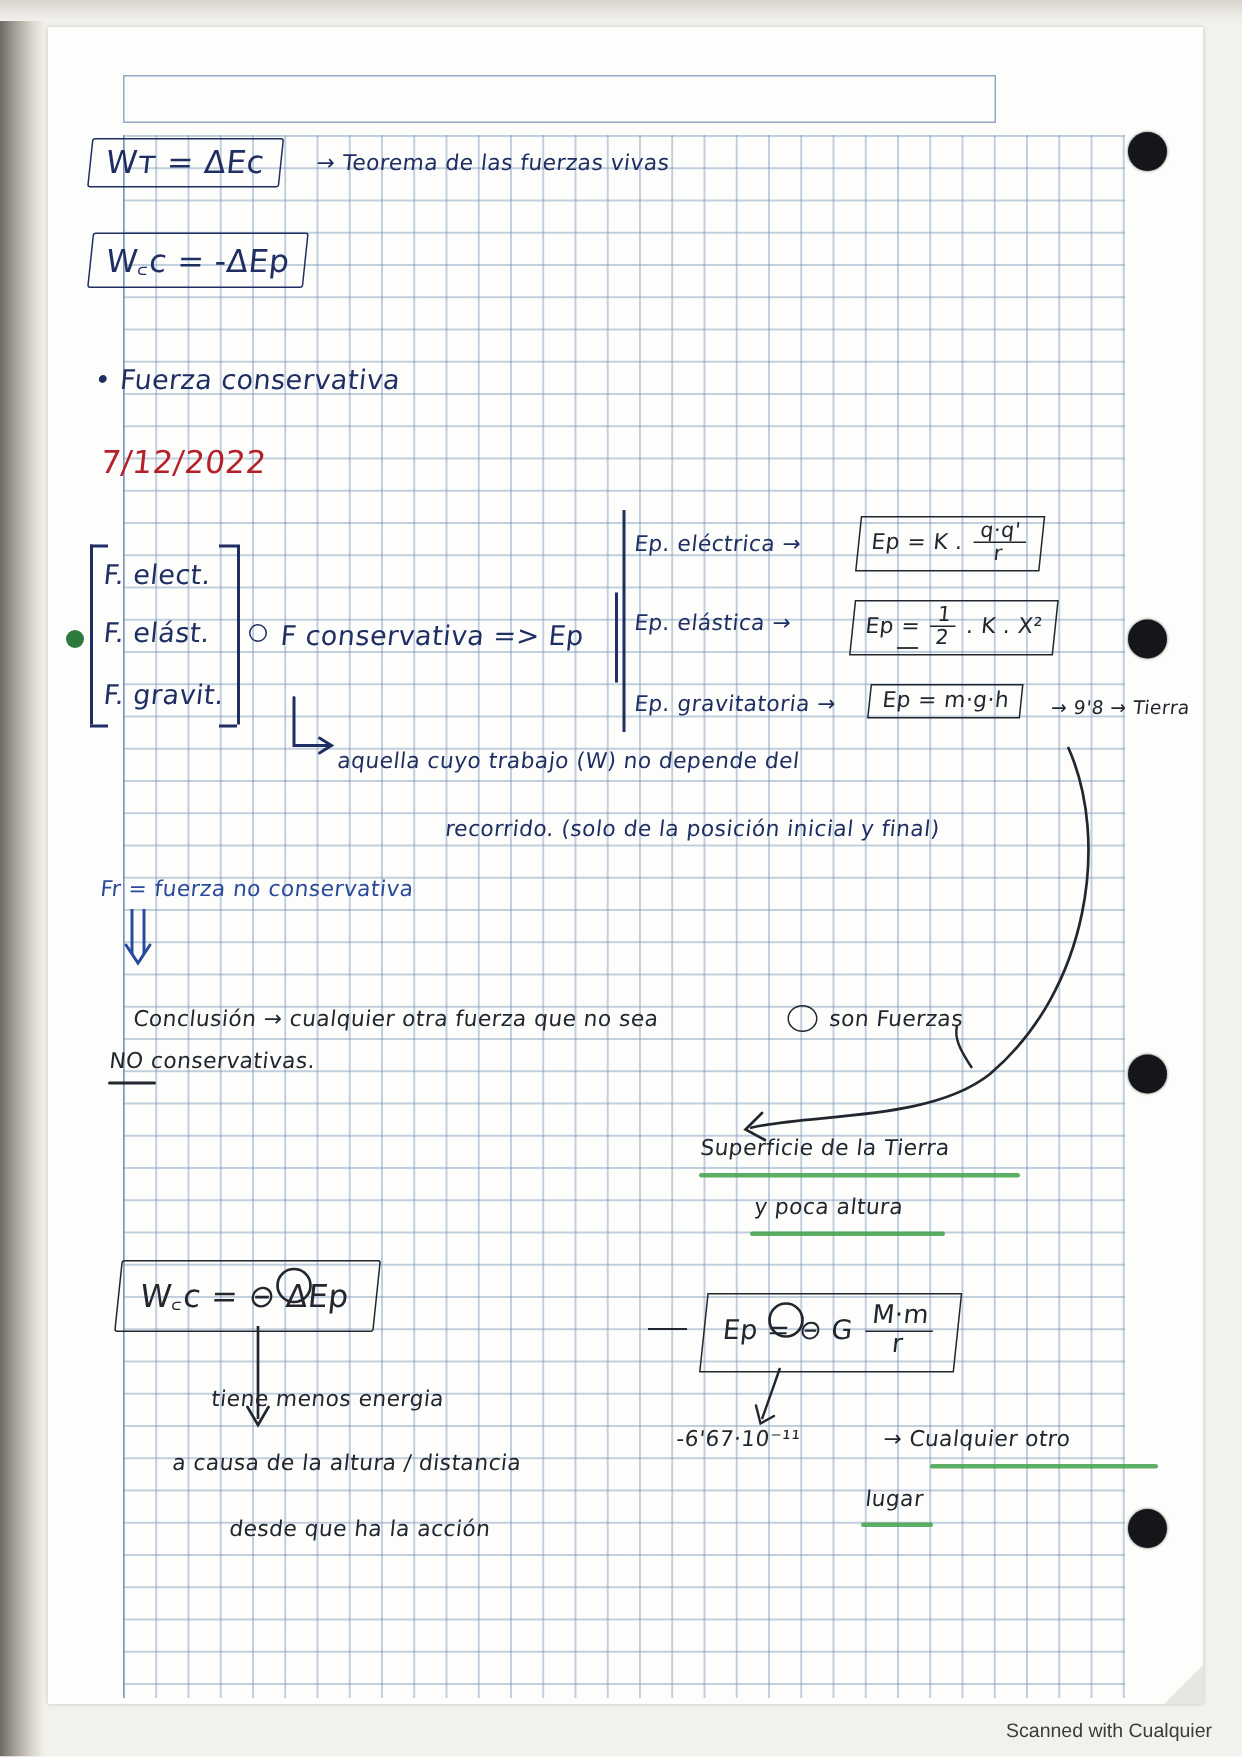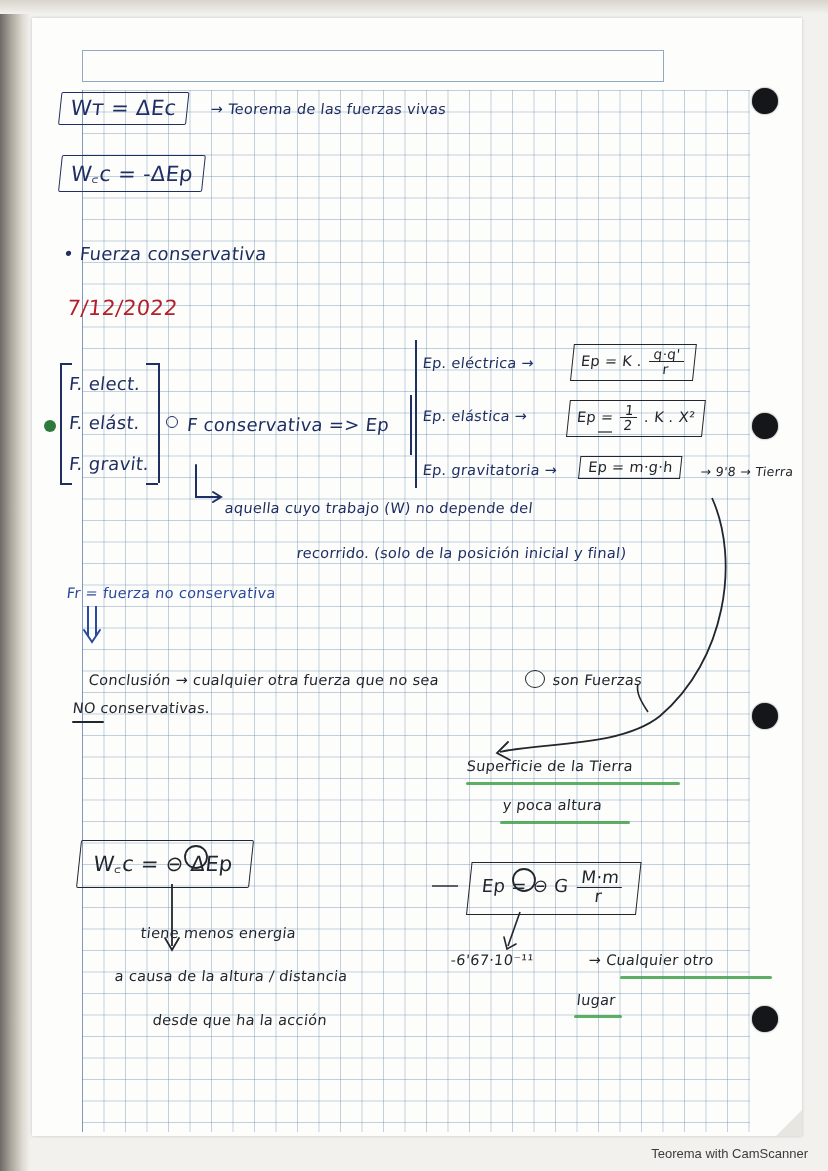--- a/index.html
+++ b/index.html
@@ -326,13 +326,13 @@
 
     <circle cx="196" cy="857" r="11" stroke="#22262e" stroke-width="1.8" fill="none"></circle>
 
     <circle cx="524" cy="880" r="11" stroke="#22262e" stroke-width="1.8" fill="none"></circle>
 
     <path d="M598,432 L612,432" stroke="#22262e" stroke-width="1.2" fill="none"></path>
   </svg>
 
 </div>
 
-<div class="footer">Teorema with CamScanner</div>
+<div class="footer">Scanned with Cualquier</div>
 
 </body></html>

